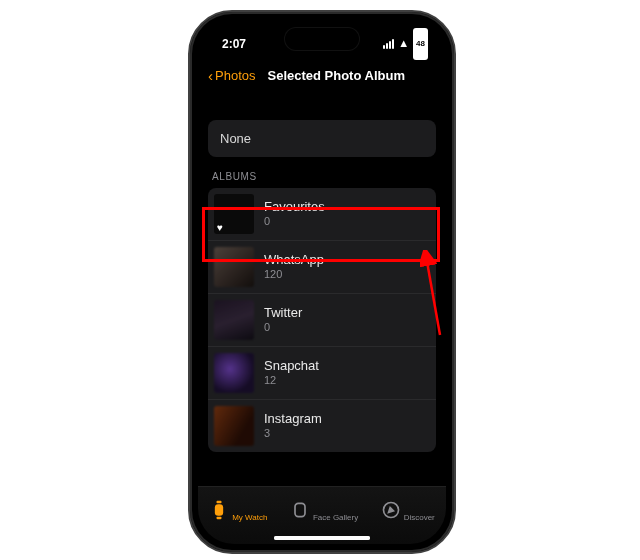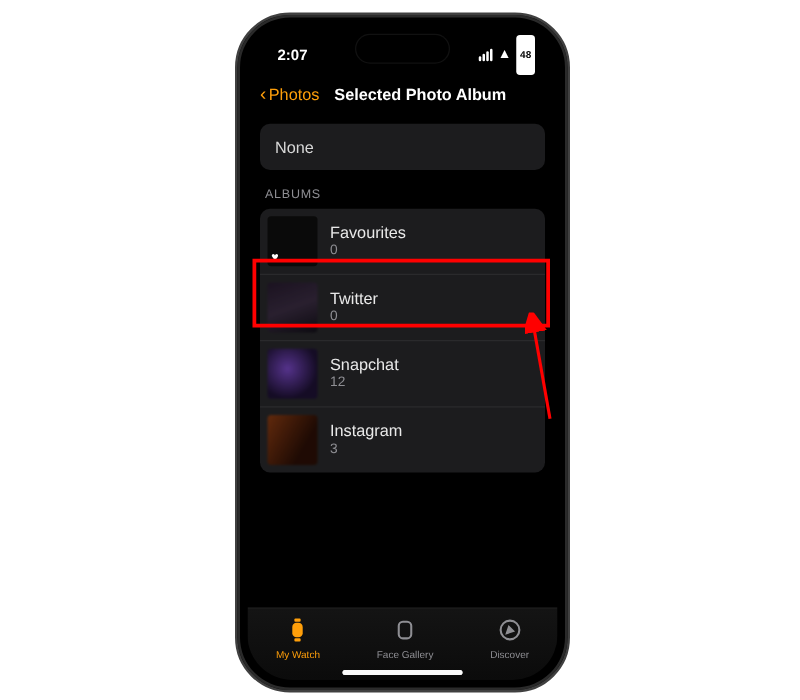--- a/index.html
+++ b/index.html
@@ -32,21 +32,21 @@
   .nav{
     display:flex;align-items:center;gap:4px;padding:10px 12px 8px 10px;
     color:#fff;font-size:13px;
   }
   .back{color:#ff9f0a;display:flex;align-items:center;gap:2px;font-size:13px;}
   .chev{font-size:15px;line-height:1;}
   .title{font-weight:600;margin-left:8px;}
   .content{padding:0 10px;}
   .none-row{
     background:#1c1c1e;border-radius:8px;padding:11px 12px;color:#d8d8d8;
-    font-size:13px;margin:7px 0 14px;
+    font-size:13px;margin:28px 0 14px;
   }
   .section-label{color:#8e8e93;font-size:10px;letter-spacing:0.6px;margin:0 0 6px 4px;}
   .list{background:#1c1c1e;border-radius:8px;overflow:hidden;}
   .row{
     display:flex;align-items:center;gap:10px;padding:6px 10px 6px 6px;
     border-top:1px solid #2a2a2c;position:relative;min-height:50px;box-sizing:border-box;
   }
   .row:first-child{border-top:none;}
   .thumb{
     width:40px;height:40px;border-radius:3px;flex:0 0 40px;background:#222;
@@ -75,21 +75,21 @@
   .row-text{display:flex;flex-direction:column;line-height:1.25;}
   .row-title{color:#e9e9e9;font-size:13px;text-align:right;}
   .row-sub{color:#8e8e93;font-size:11px;}
   .check{margin-left:auto;color:#ff9f0a;font-size:15px;font-weight:600;}
   .tabbar{
     position:absolute;left:0;right:0;bottom:0;height:58px;
     background:linear-gradient(#141414,#0b0b0b);
     border-top:1px solid #222;display:flex;justify-content:space-around;
     align-items:center;padding-bottom:10px;box-sizing:border-box;
   }
-  .tab{display:flex;flex-direction:column;align-items:center;gap:3px;font-size:8px;color:#8e8e93;}
+  .tab{display:flex;flex-direction:row;align-items:flex-end;gap:3px;font-size:8px;color:#8e8e93;}
   .tab.active{color:#ff9f0a;}
   .tab svg{width:20px;height:20px;}
   .home-ind{position:absolute;bottom:4px;left:50%;transform:translateX(-50%);
     width:96px;height:4px;border-radius:2px;background:#fff;opacity:.9;}
   .scroll{position:absolute;top:72px;bottom:58px;left:0;right:0;overflow:hidden;}
   
   .redbox{
     position:absolute;border:3px solid #ff0000;box-sizing:border-box;pointer-events:none;
   }
   .arrow{position:absolute;pointer-events:none;}
@@ -135,20 +135,27 @@
 
           <div class="list" id="album-list">
               <div class="row">
                 <div class="thumb fav"></div>
                 <div class="row-text">
                   <span class="row-title">Favourites</span>
                   <span class="row-sub">0</span>
                 </div>
               </div>
               <div class="row">
+                <div class="thumb blur1"></div>
+                <div class="row-text">
+                  <span class="row-title">WhatsApp</span>
+                  <span class="row-sub">120</span>
+                </div>
+              </div>
+              <div class="row">
                 <div class="thumb blur2"></div>
                 <div class="row-text">
                   <span class="row-title">Twitter</span>
                   <span class="row-sub">0</span>
                 </div>
               </div>
               <div class="row">
                 <div class="thumb blur3"></div>
                 <div class="row-text">
                   <span class="row-title">Snapchat</span>

